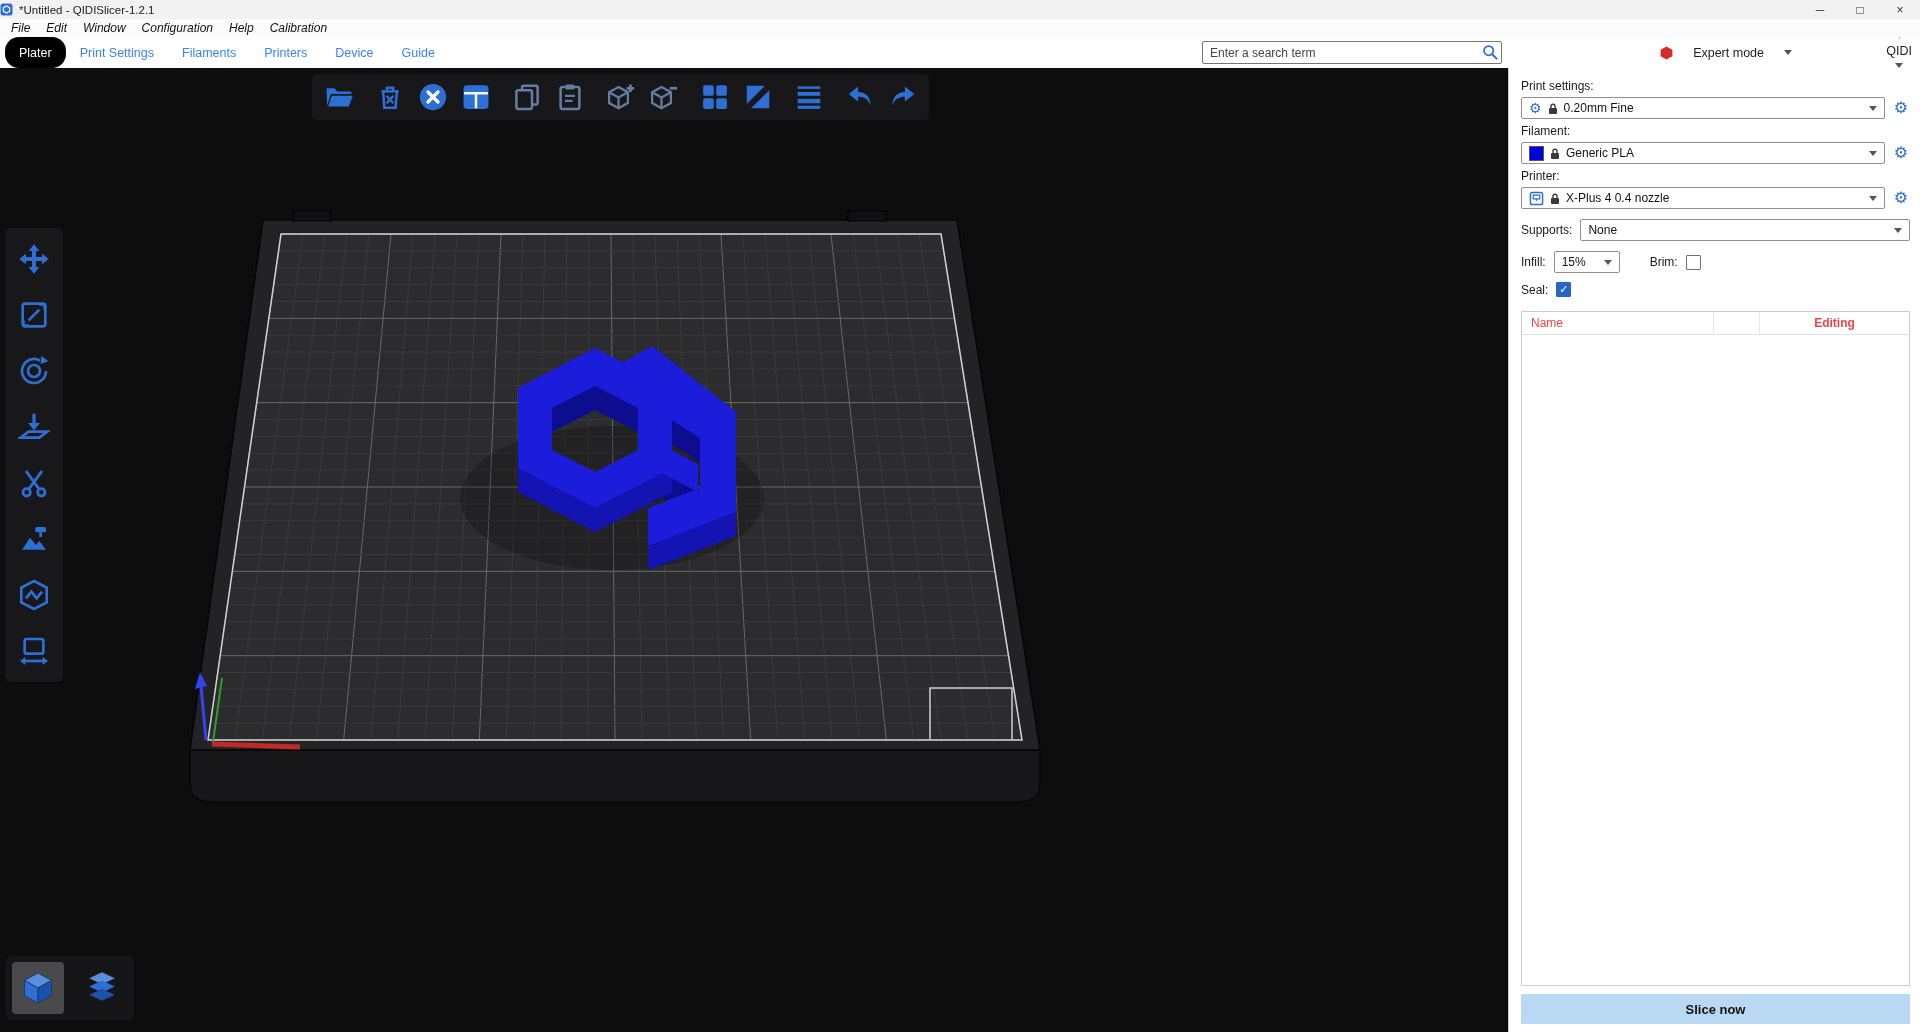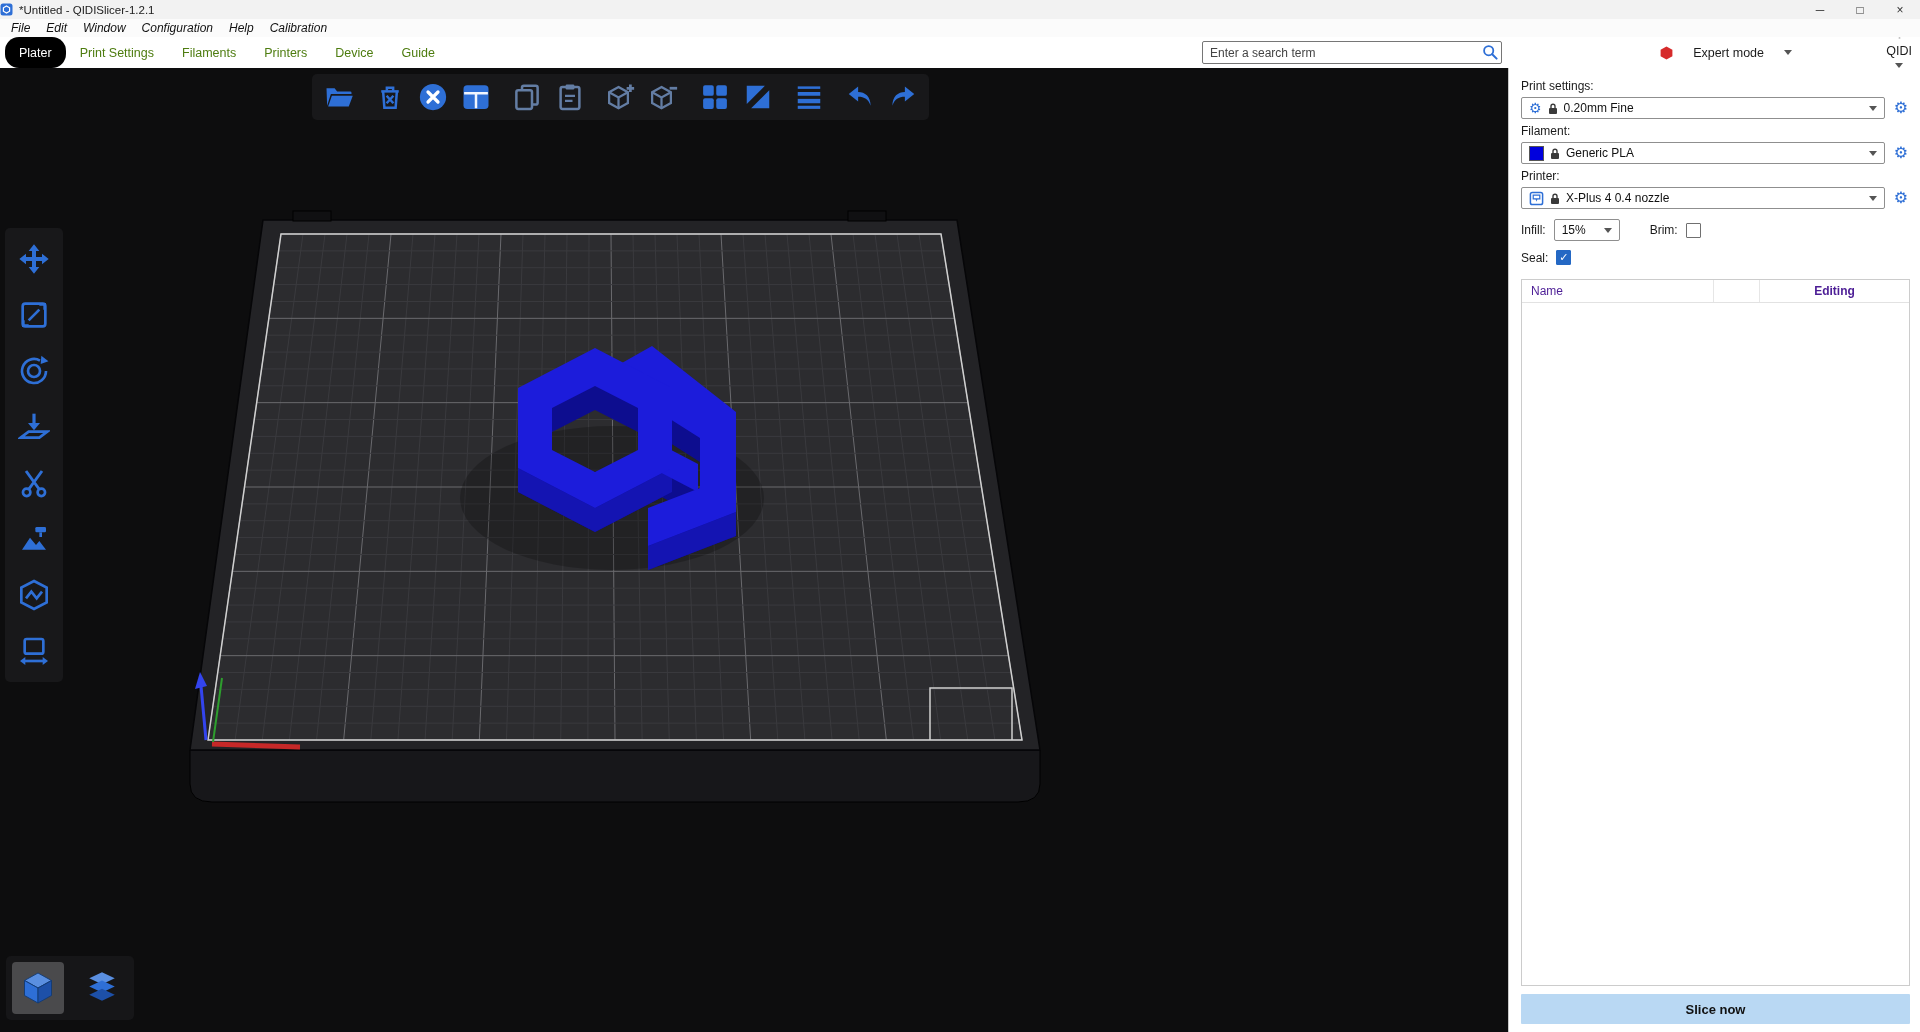--- a/index.html
+++ b/index.html
@@ -19,21 +19,21 @@
   .titlebar{height:19px;background:#f2f2f2;display:flex;align-items:center;gap:6px;font-size:11.5px;color:#1c1c1c;}
   .titlebar .win-btns{margin-left:auto;display:flex;height:100%;}
   .titlebar .win-btn{width:40px;height:100%;display:flex;align-items:center;justify-content:center;font-size:12px;color:#333;}
 
   
   .menubar{height:18px;background:#fbfbfb;display:flex;align-items:center;font-size:12px;color:#111;padding-left:3px;font-style:italic;}
   .menu-item{padding:0 8px;height:100%;display:flex;align-items:center;}
 
   
   .tabbar{height:31px;background:#fff;display:flex;align-items:center;position:relative;}
-  .tab{padding:0 14px;height:100%;display:flex;align-items:center;font-size:12.5px;color:#4d7c0f;}
+  .tab{padding:0 14px;height:100%;display:flex;align-items:center;font-size:12.5px;color:#3b82f6;}
   .tab:first-child{margin-left:5px;border-radius:14px;}
   .tab.active{background:#000;color:#fff;}
   .search-wrap{position:absolute;right:418px;top:4px;width:300px;height:23px;}
   .search-wrap input{width:100%;height:100%;border:1px solid #767676;border-radius:2px;font-size:12px;padding:0 24px 0 7px;font-family:"Liberation Sans",sans-serif;color:#a16207;}
   .search-wrap input::placeholder{color:#444;}
   .search-wrap .sicon{position:absolute;right:4px;top:3px;color:var(--accent-blue);}
   .mode-btn{position:absolute;right:128px;top:0;height:100%;display:flex;align-items:center;gap:20px;font-size:12.5px;color:#1c1c1c;}
   .account-btn{position:absolute;right:8px;top:0;height:100%;display:flex;align-items:center;gap:5px;font-size:12.5px;color:#1c1c1c;flex-direction:column;}
   .chev{width:0;height:0;border-left:4px solid transparent;border-right:4px solid transparent;border-top:5px solid #555;display:inline-block;}
 
@@ -65,21 +65,21 @@
   .combo{flex:1;height:22px;border:1px solid #8f8f8f;border-radius:2px;background:#fff;display:flex;align-items:center;padding:0 7px;gap:6px;min-width:0;}
   .combo .value{flex:1;white-space:nowrap;overflow:hidden;color:#111;}
   .gear-btn{color:var(--accent-blue);font-size:16px;width:18px;text-align:center;line-height:1;}
   .inline-row{display:flex;align-items:center;margin-top:10px;gap:8px;}
   .combo.small{flex:none;width:66px;}
   .checkbox{width:15px;height:15px;border:1px solid #707070;background:#fff;font-size:11px;line-height:13px;text-align:center;color:#fff;border-radius:1px;}
   .checkbox.checked{background:#2468c4;border-color:#2468c4;}
   .swatch{width:15px;height:15px;border:1px solid #555;flex:none;}
 
   .object-list{margin-top:14px;border:1px solid #ccc;flex:1;display:flex;flex-direction:column;overflow:hidden;}
-  .ol-header{display:flex;align-items:center;height:23px;border-bottom:1px solid #e2e2e2;color:#4c1d95;}
+  .ol-header{display:flex;align-items:center;height:23px;border-bottom:1px solid #e2e2e2;color:#ef4444;}
   .ol-col-name{flex:1;padding-left:9px;}
   .ol-col-eye{width:46px;align-self:stretch;border-left:1px solid #e6e6e6;display:flex;align-items:center;justify-content:center;}
   .ol-col-edit{width:150px;align-self:stretch;border-left:1px solid #e6e6e6;display:flex;align-items:center;justify-content:center;font-weight:bold;}
   .ol-row{display:flex;align-items:center;height:25px;}
   .ol-row .ol-col-name{padding-left:17px;}
   .ol-row .ol-col-eye,.ol-row .ol-col-edit{border-left:none;}
   .eye{color:#5c6e80;display:flex;}
   .edit-ic{color:var(--accent-blue);display:flex;}
 
   .slice-btn{height:30px;margin-top:8px;background:var(--slice-button-bg);border:none;font-size:13px;font-weight:bold;color:#111;font-family:"Liberation Sans",sans-serif;border-radius:1px;width:100%;}
@@ -466,20 +466,27 @@
         <svg width="10" height="13" viewBox="0 0 10 13">
             <rect x="1" y="6" width="8" height="6" rx="1" fill="#3a3a3a"></rect>
             <path d="M3 6 V4.2 a2 2 0 0 1 4 0 V6" fill="none" stroke="#3a3a3a" stroke-width="1.4"></path>
           </svg>
         <span class="value">X-Plus 4 0.4 nozzle</span>
         <span class="chev"></span>
       </div>
       <span class="gear-btn">⚙</span>
     </div>
 
+    <div class="inline-row">
+      <span>Supports:</span>
+      <div class="combo">
+        <span class="value">None</span>
+        <span class="chev"></span>
+      </div>
+    </div>
 
     <div class="inline-row">
       <span>Infill:</span>
       <div class="combo small">
         <span class="value">15%</span>
         <span class="chev"></span>
       </div>
       <span style="width:14px;"></span>
       <span>Brim:</span>
       <div class="checkbox"></div>

